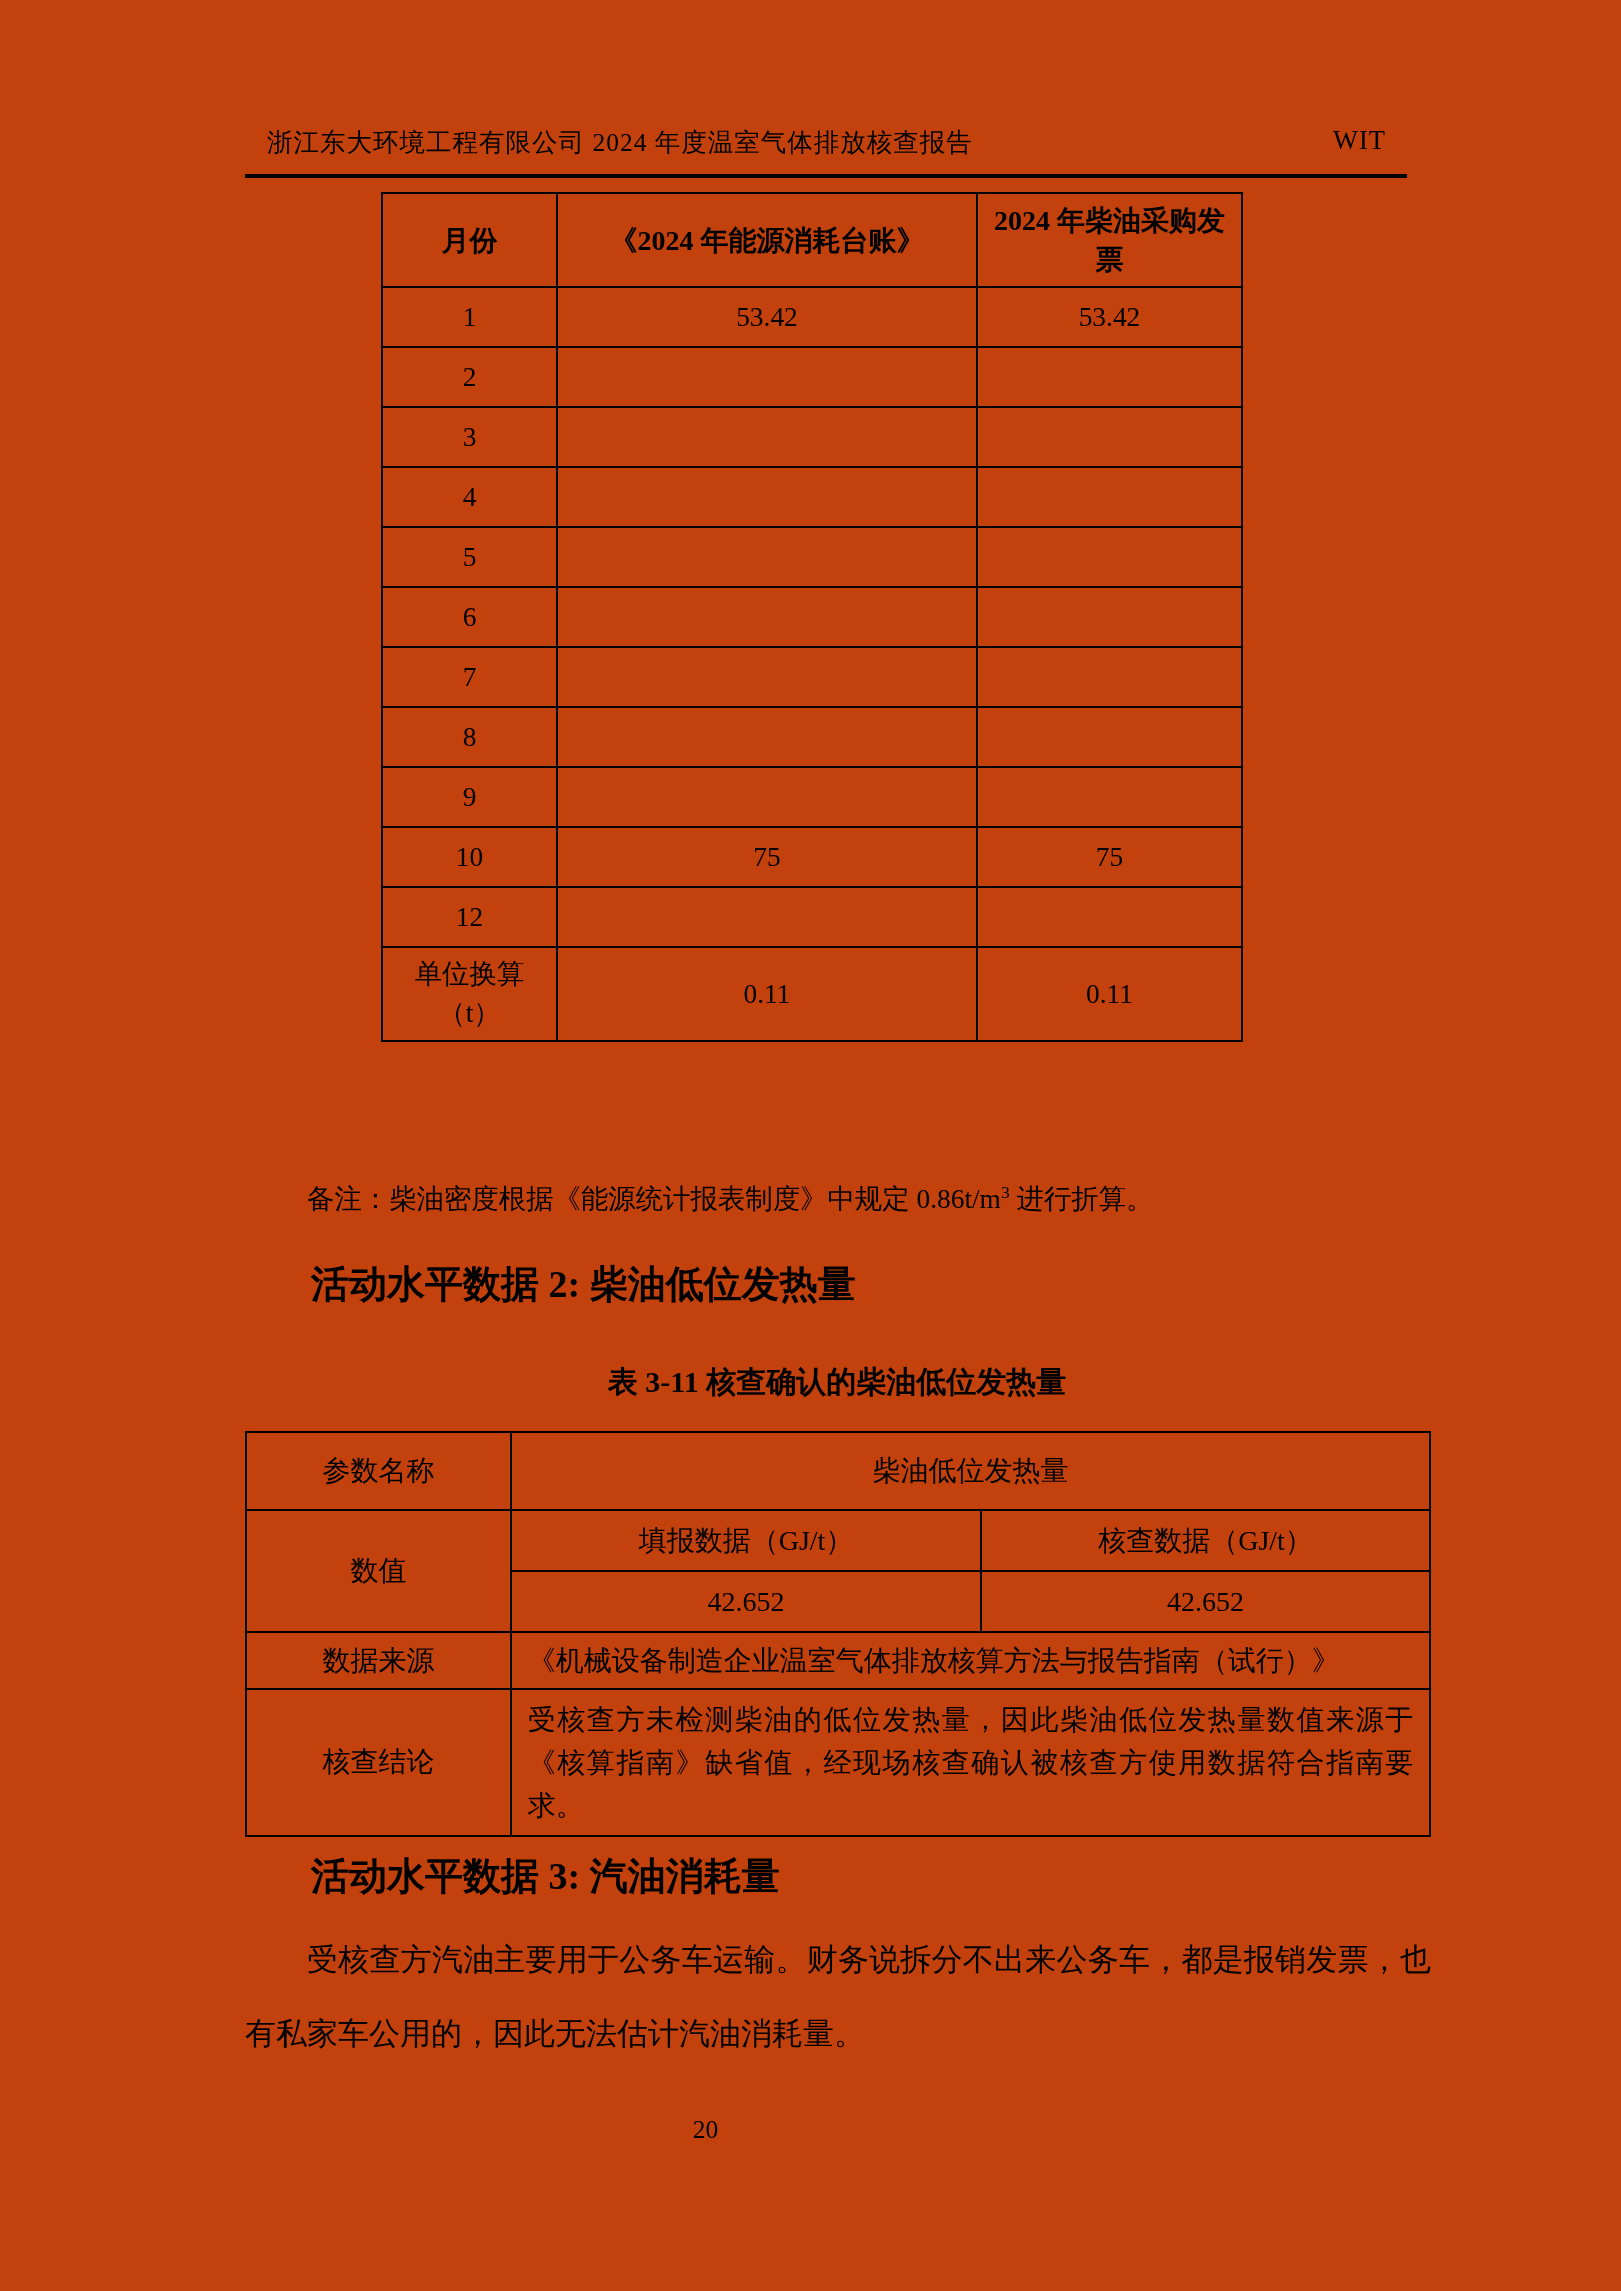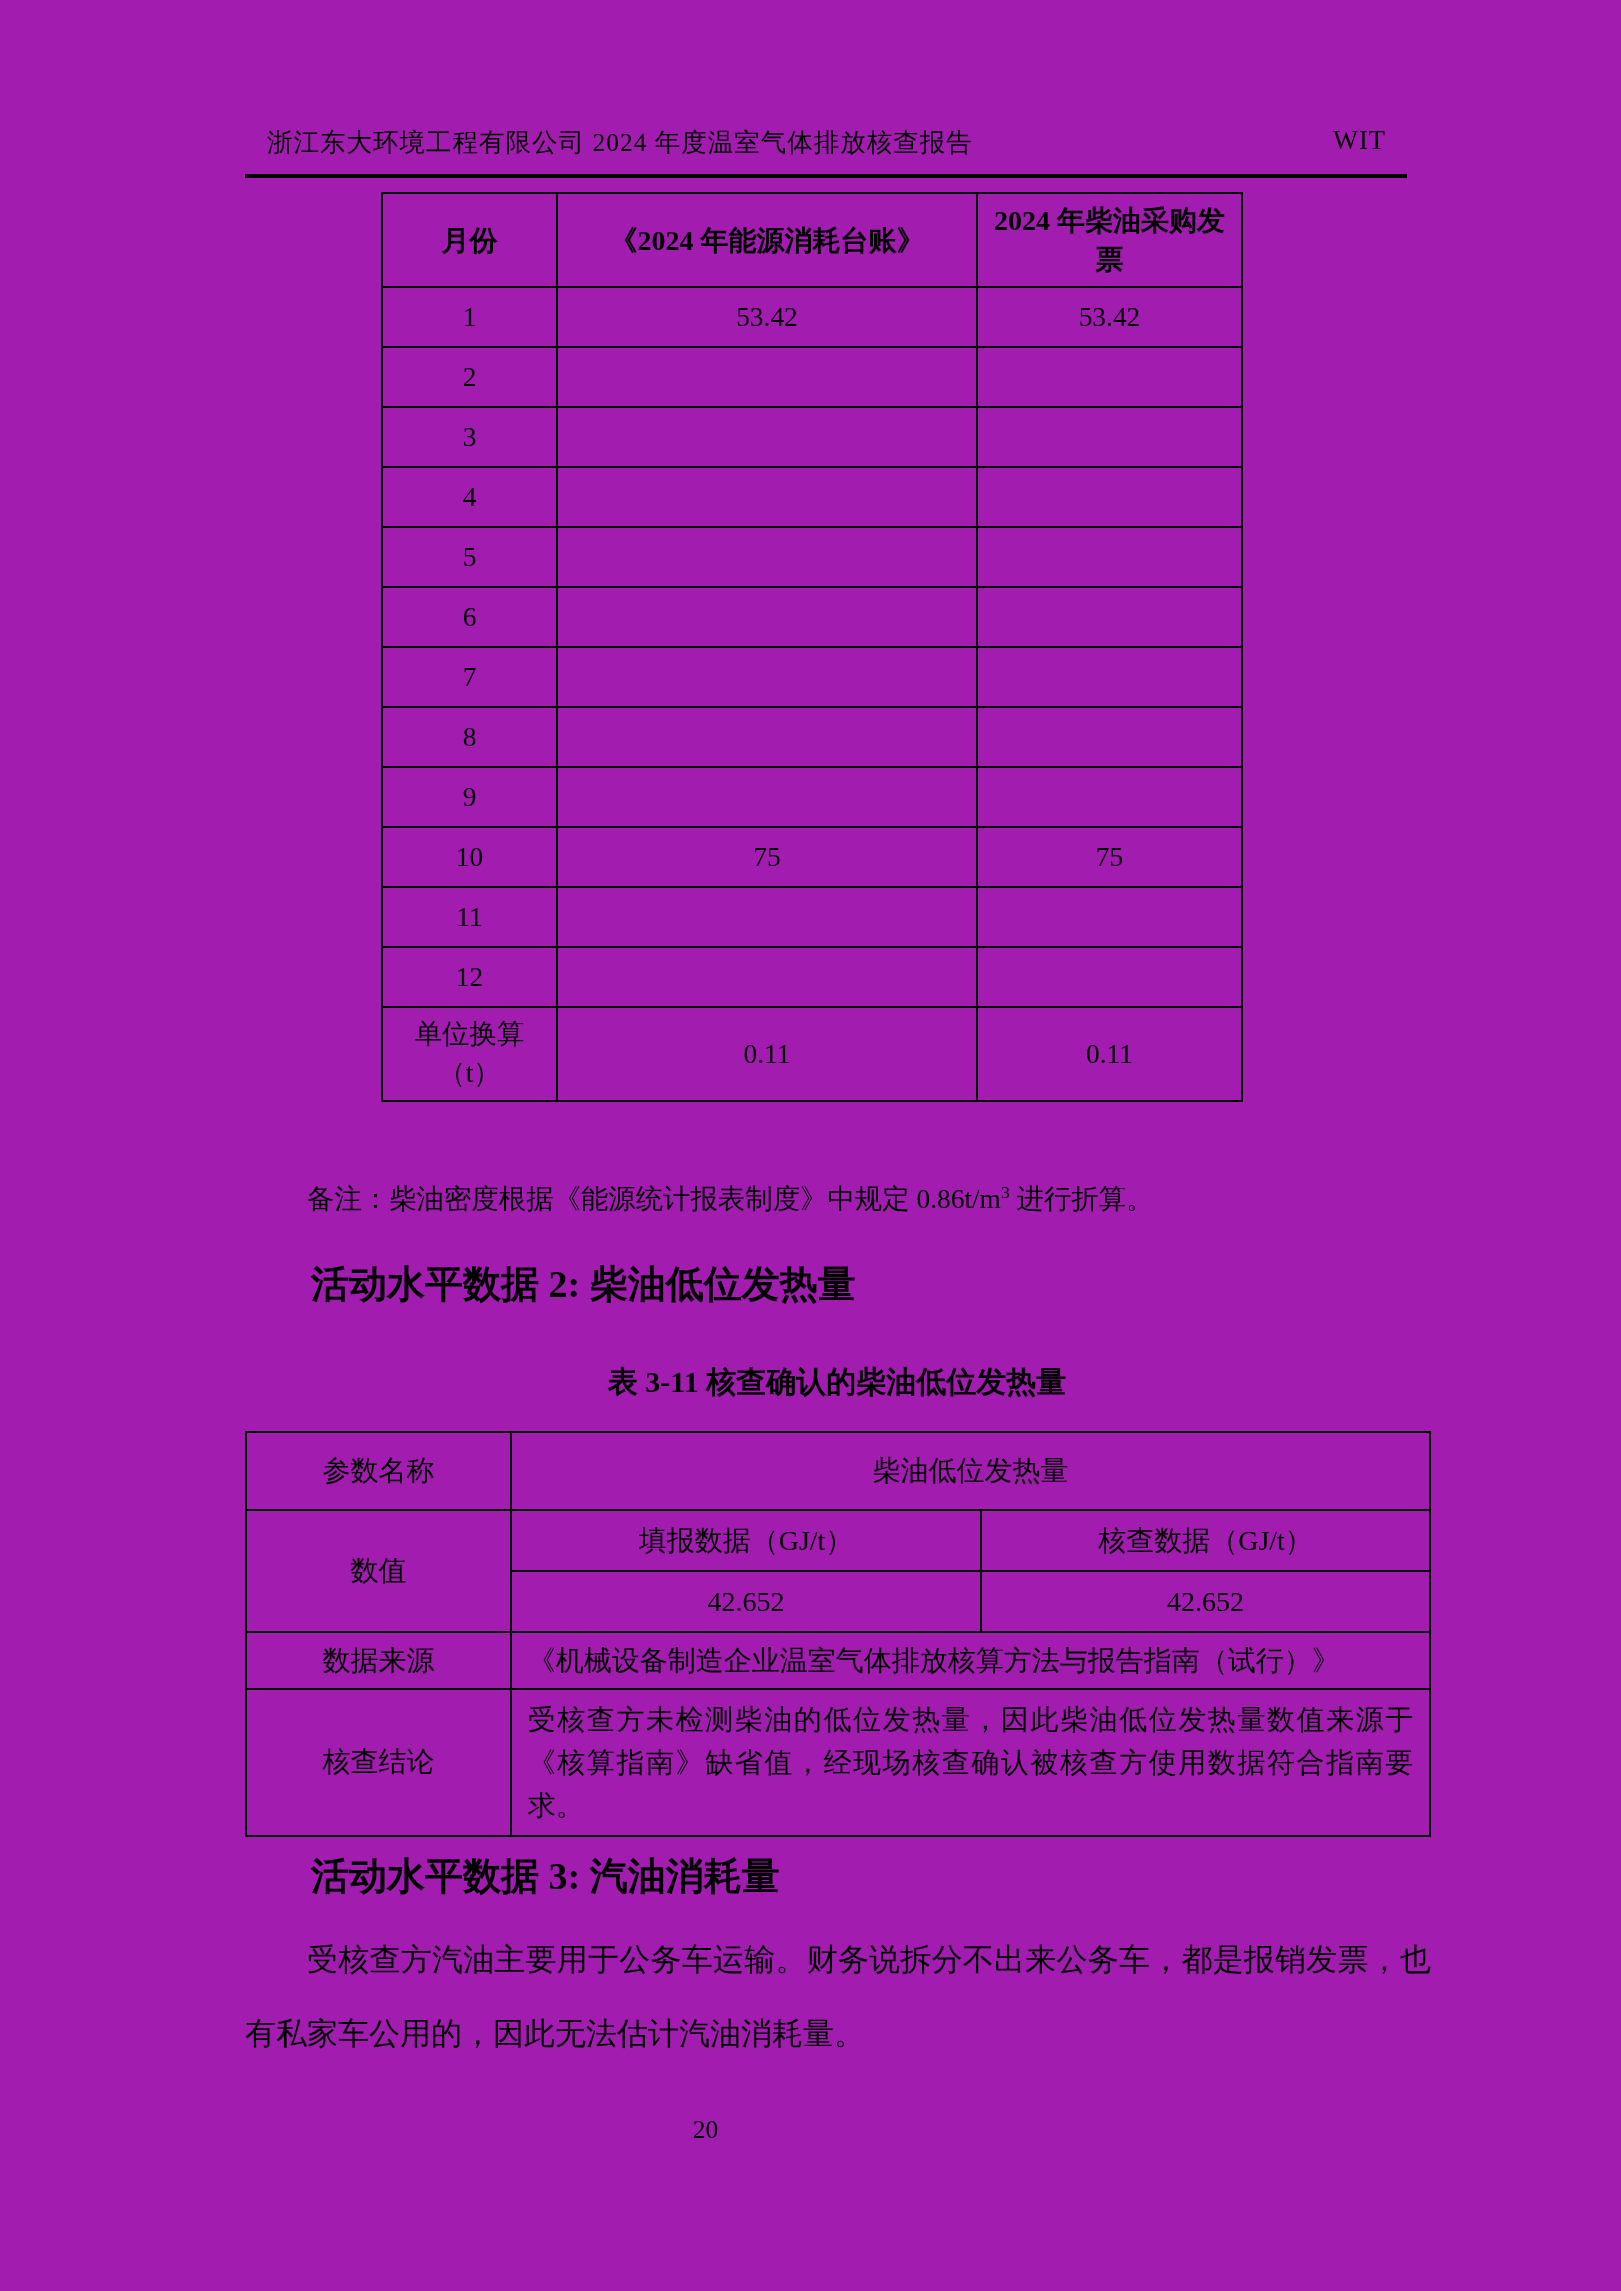--- a/index.html
+++ b/index.html
@@ -1,21 +1,21 @@
 <!DOCTYPE html>
 <html><head>
 <meta charset="utf-8">
 <style>
   * { margin: 0; padding: 0; box-sizing: border-box; }
   html, body { background: #ffffff; }
   .page {
     position: relative;
     width: 1621px;
     height: 2292px;
-    background: #a21caf;
+    background: #c2410c;
     font-family: "Liberation Serif", "DejaVu Serif", serif;
     color: #000000;
     overflow: hidden;
   }
   
   .hdr-left {
     position: absolute; left: 267px; top: 125px;
     font-size: 25.5px; letter-spacing: 1px; white-space: nowrap;
   }
   .hdr-right {
@@ -150,25 +150,20 @@
       <td>9</td>
       <td></td>
       <td></td>
     </tr>
     <tr class="r-data">
       <td>10</td>
       <td>75</td>
       <td>75</td>
     </tr>
     <tr class="r-data">
-      <td>11</td>
-      <td></td>
-      <td></td>
-    </tr>
-    <tr class="r-data">
       <td>12</td>
       <td></td>
       <td></td>
     </tr>
     <tr class="r-unit">
       <td class="lbl">
         <span style="display:block">单位换算</span>
         <span style="display:block">（t）</span>
       </td>
       <td>0.11</td>

